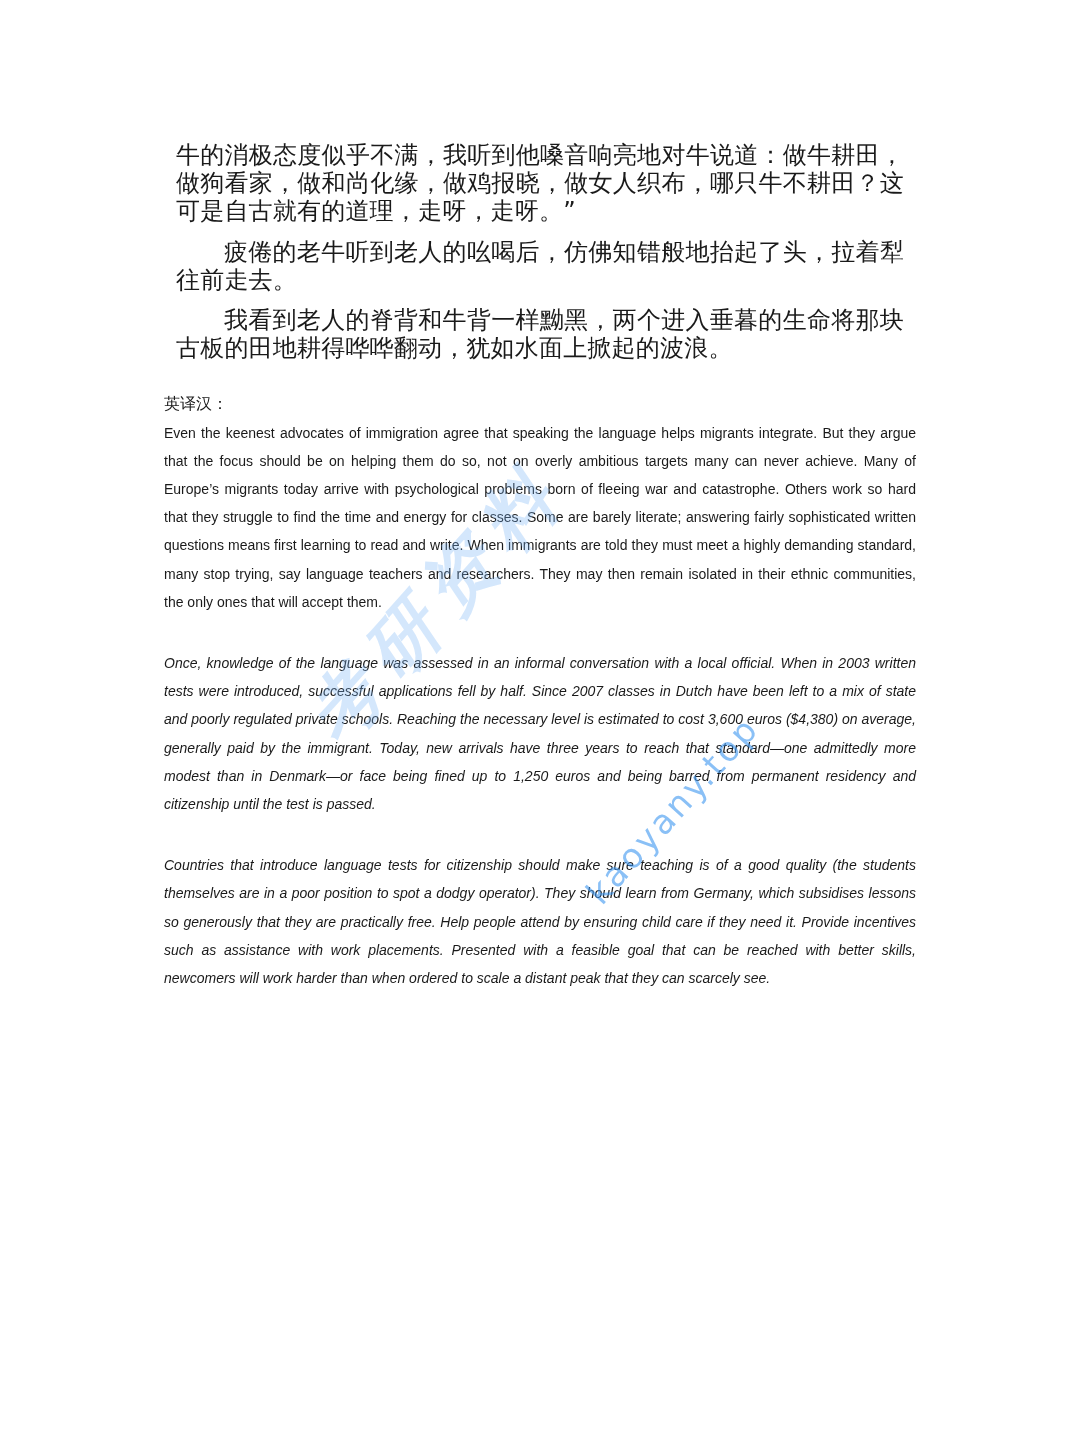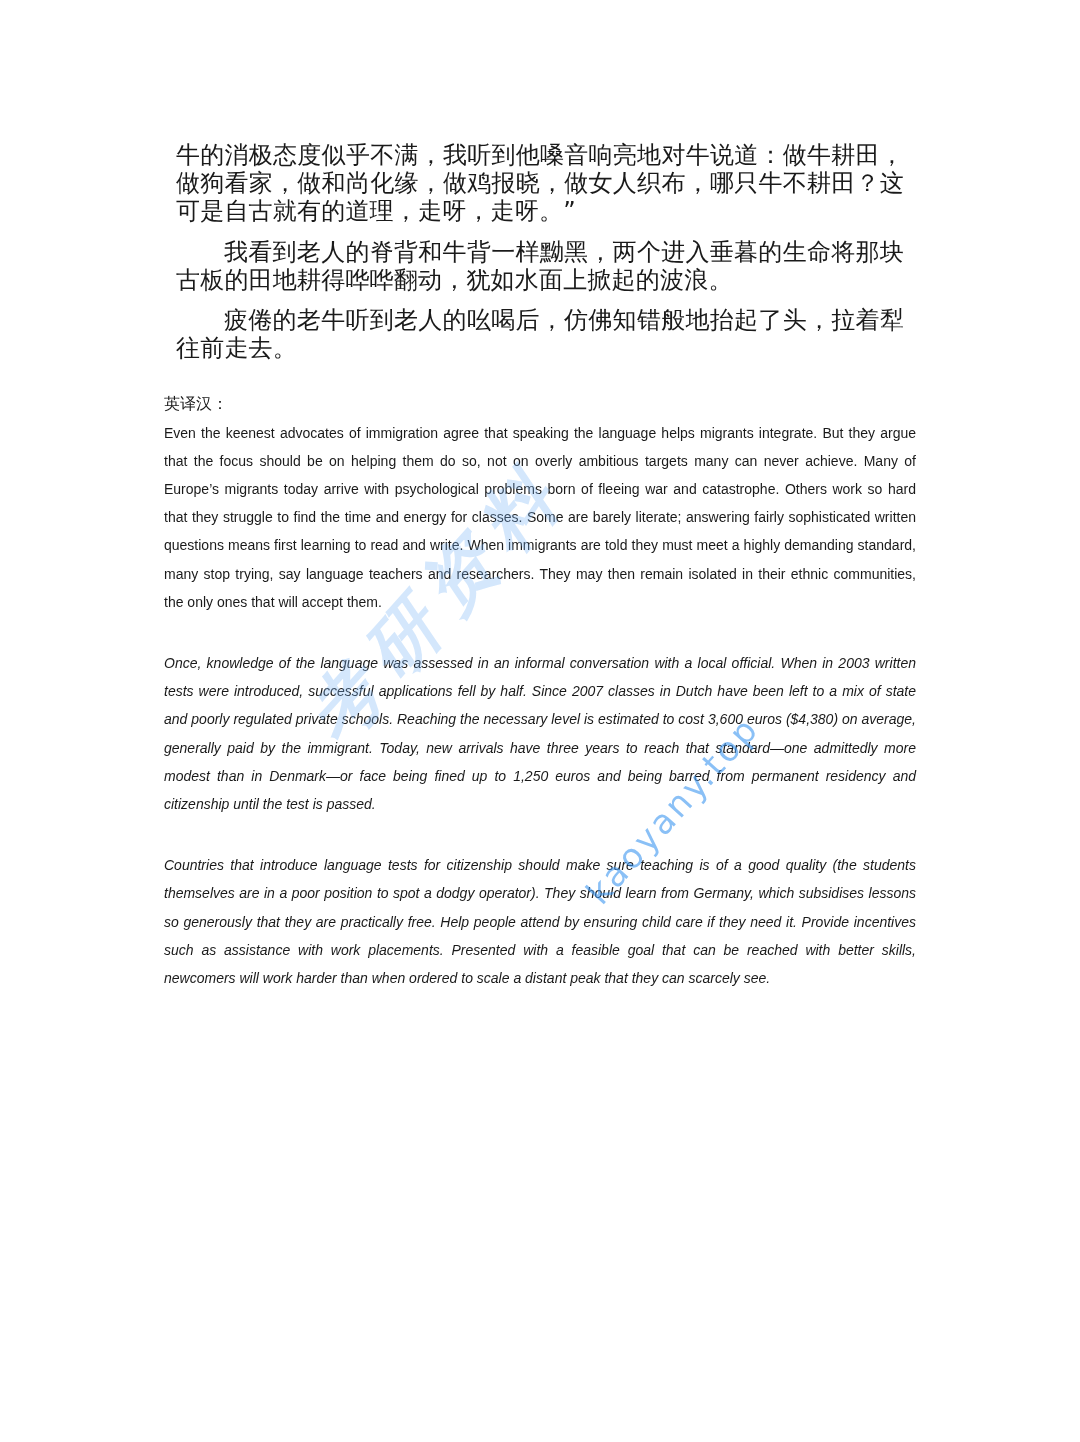--- a/index.html
+++ b/index.html
@@ -79,22 +79,22 @@
       letter-spacing: 3px;
       white-space: nowrap;
     }
   </style>
 </head>
 <body>
 
 <div class="page">
   <div class="zh-block">
     <p>牛的消极态度似乎不满，我听到他嗓音响亮地对牛说道：做牛耕田，做狗看家，做和尚化缘，做鸡报晓，做女人织布，哪只牛不耕田？这可是自古就有的道理，走呀，走呀。”</p>
+    <p class="indent">疲倦的老牛听到老人的吆喝后，仿佛知错般地抬起了头，拉着犁往前走去。</p>
     <p class="indent">我看到老人的脊背和牛背一样黝黑，两个进入垂暮的生命将那块古板的田地耕得哗哗翻动，犹如水面上掀起的波浪。</p>
-    <p class="indent">疲倦的老牛听到老人的吆喝后，仿佛知错般地抬起了头，拉着犁往前走去。</p>
   </div>
 
   <div class="section-label">英译汉：</div>
 
   <div class="en-block">
     <p class="en-para">Even the keenest advocates of immigration agree that speaking the language helps migrants integrate. But they argue that the focus should be on helping them do so, not on overly ambitious targets many can never achieve. Many of Europe’s migrants today arrive with psychological problems born of fleeing war and catastrophe. Others work so hard that they struggle to find the time and energy for classes. Some are barely literate; answering fairly sophisticated written questions means first learning to read and write. When immigrants are told they must meet a highly demanding standard, many stop trying, say language teachers and researchers. They may then remain isolated in their ethnic communities, the only ones that will accept them.</p>
     <p class="en-para">Once, knowledge of the language was assessed in an informal conversation with a local official. When in 2003 written tests were introduced, successful applications fell by half. Since 2007 classes in Dutch have been left to a mix of state and poorly regulated private schools. Reaching the necessary level is estimated to cost 3,600 euros ($4,380) on average, generally paid by the immigrant. Today, new arrivals have three years to reach that standard—one admittedly more modest than in Denmark—or face being fined up to 1,250 euros and being barred from permanent residency and citizenship until the test is passed.</p>
     <p class="en-para">Countries that introduce language tests for citizenship should make sure teaching is of a good quality (the students themselves are in a poor position to spot a dodgy operator). They should learn from Germany, which subsidises lessons so generously that they are practically free. Help people attend by ensuring child care if they need it. Provide incentives such as assistance with work placements. Presented with a feasible goal that can be reached with better skills, newcomers will work harder than when ordered to scale a distant peak that they can scarcely see.</p>
   </div>
 </div>

